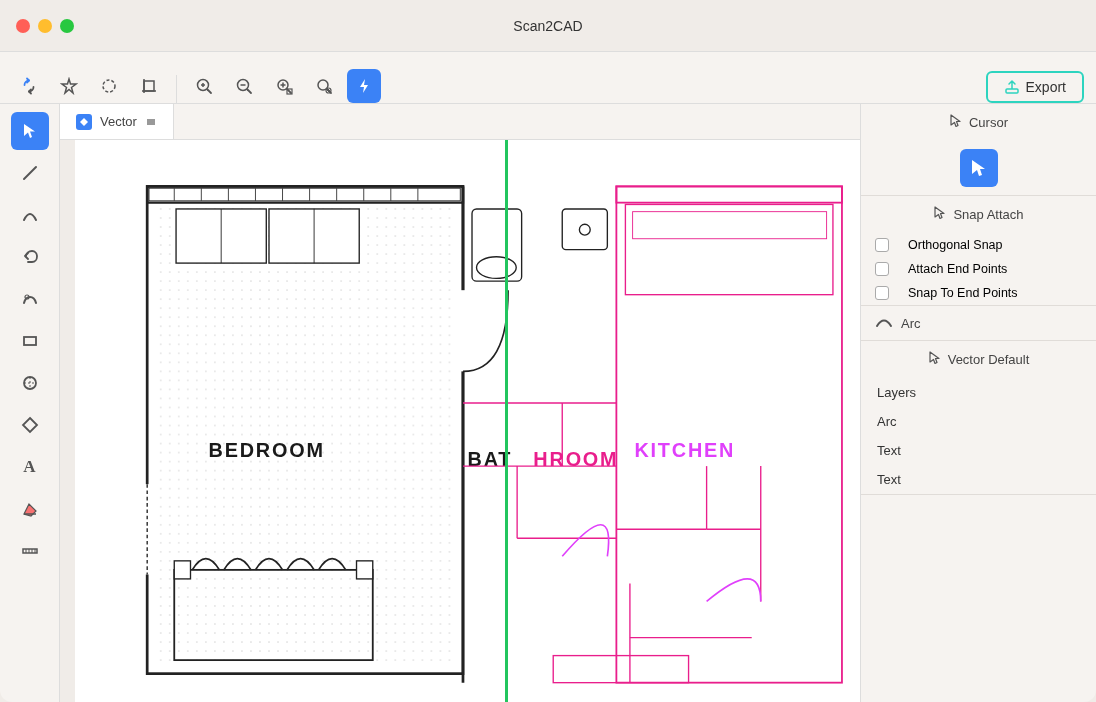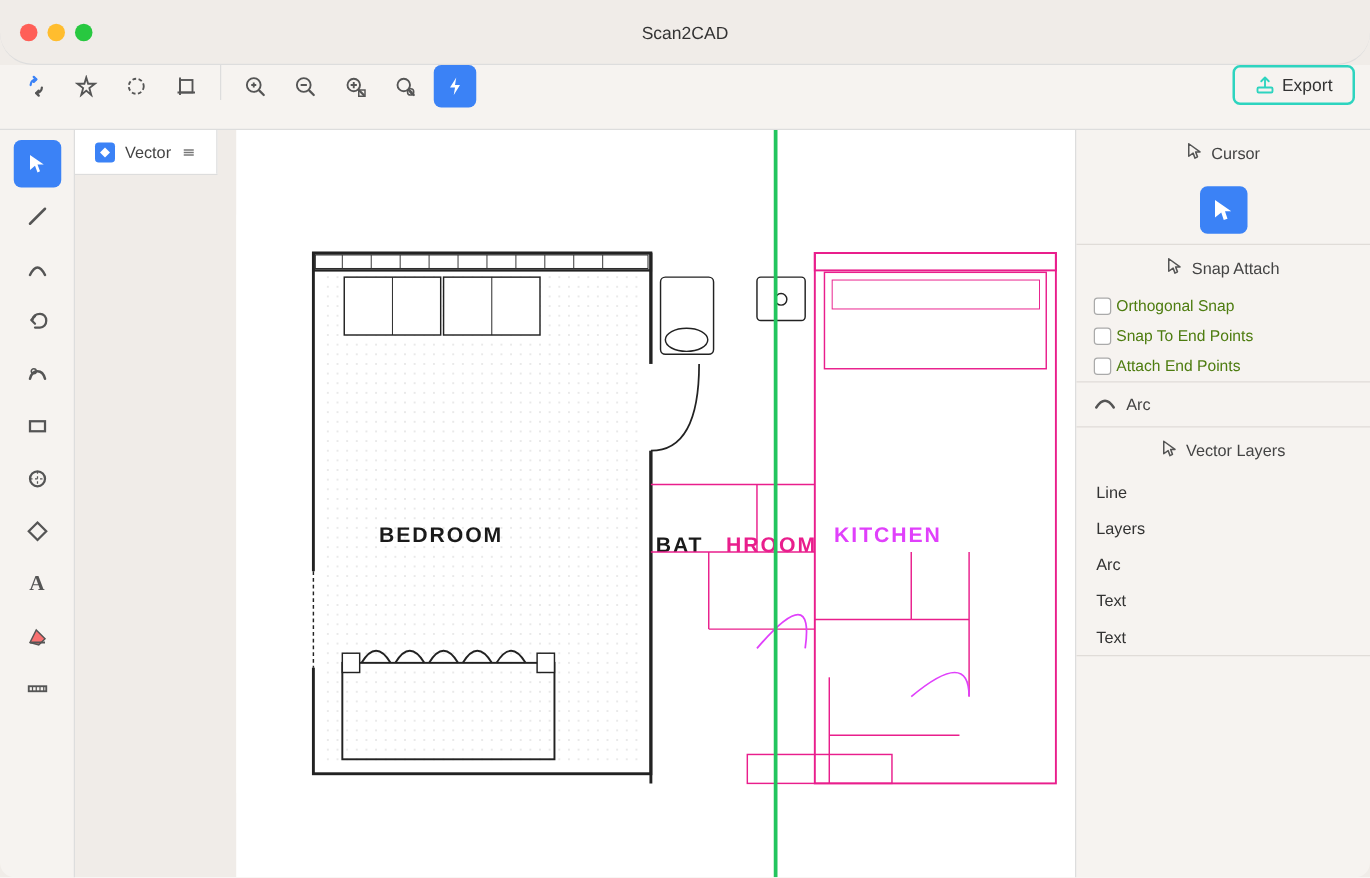--- a/index.html
+++ b/index.html
@@ -15,21 +15,20 @@
     
     .titlebar {
       width: 100%;
       height: 52px;
       background: #f0ece8;
       display: flex;
       align-items: center;
       justify-content: center;
       position: relative;
       border-bottom: 1px solid #ddd;
-      border-radius: 26px;
     }
     .titlebar-buttons {
       position: absolute;
       left: 16px;
       display: flex;
       gap: 8px;
     }
     .titlebar-btn {
       width: 14px;
       height: 14px;
@@ -45,21 +44,21 @@
       color: #333;
     }
 
     
     .toolbar {
       width: 100%;
       height: 52px;
       background: #f6f3f0;
       border-bottom: 1px solid #ddd;
       display: flex;
-      align-items: flex-start;
+      align-items: flex-end;
       padding: 0 12px;
       gap: 6px;
     }
     .toolbar-btn {
       width: 34px;
       height: 34px;
       border-radius: 6px;
       border: none;
       background: transparent;
       display: flex;
@@ -128,20 +127,21 @@
     }
     .left-tool-btn.active {
       background: #3b82f6;
       color: white;
     }
 
     
     .canvas-area {
       flex: 1;
       display: flex;
+      flex-direction: column;
       overflow: hidden;
     }
     .tab-bar {
       height: 36px;
       background: #f6f3f0;
       border-bottom: 1px solid #ddd;
       display: flex;
       align-items: stretch;
     }
     .tab {
@@ -232,24 +232,24 @@
       display: flex;
       align-items: center;
       justify-content: center;
       cursor: pointer;
       color: white;
       font-size: 18px;
     }
     .snap-option-row {
       display: flex;
       align-items: center;
-      gap: 4px;
+      gap: 19px;
       padding: 5px 14px;
       font-size: 12.5px;
-      color: #4d7c0f;
+      color: #000000;
     }
     .snap-checkbox {
       width: 14px;
       height: 14px;
       border: 1.5px solid #aaa;
       border-radius: 3px;
       background: white;
     }
     .vector-info-item {
       display: flex;
@@ -622,25 +622,25 @@
           </svg>
         </span>
         <span>Snap Attach</span>
       </div>
       <div class="snap-option-row">
         <div class="snap-checkbox"></div>
         <span>Orthogonal Snap</span>
       </div>
       <div class="snap-option-row">
         <div class="snap-checkbox"></div>
-        <span>Snap To End Points</span>
+        <span>Attach End Points</span>
       </div>
       <div class="snap-option-row">
         <div class="snap-checkbox"></div>
-        <span>Attach End Points</span>
+        <span>Snap To End Points</span>
       </div>
     </div>
 
     <div class="panel-section">
       <div class="vector-info-item">
         <span class="arc-icon">
           <svg width="18" height="14" viewBox="0 0 18 14" xmlns="http://www.w3.org/2000/svg">
             <path d="M2 12 Q9 1 16 12" fill="none" stroke="#555" stroke-width="2" stroke-linecap="round"></path>
           </svg>
         </span>
@@ -648,24 +648,21 @@
       </div>
     </div>
 
     <div class="panel-section">
       <div class="panel-header">
         <span class="panel-header-icon">
           <svg width="14" height="14" viewBox="0 0 14 14" xmlns="http://www.w3.org/2000/svg">
             <path d="M2 1 L2 11 L5.5 8.5 L7 12.5 L9 11.5 L7.5 7.5 L11 7.5 Z" fill="none" stroke="#555" stroke-width="1.2" stroke-linejoin="round"></path>
           </svg>
         </span>
-        <span>Vector Layers</span>
-      </div>
-      <div class="layer-item">
-        <span>Line</span>
+        <span>Vector Default</span>
       </div>
       <div class="layer-item">
         <span>Layers</span>
       </div>
       <div class="layer-item">
         <span>Arc</span>
       </div>
       <div class="layer-item">
         <span>Text</span>
       </div>

